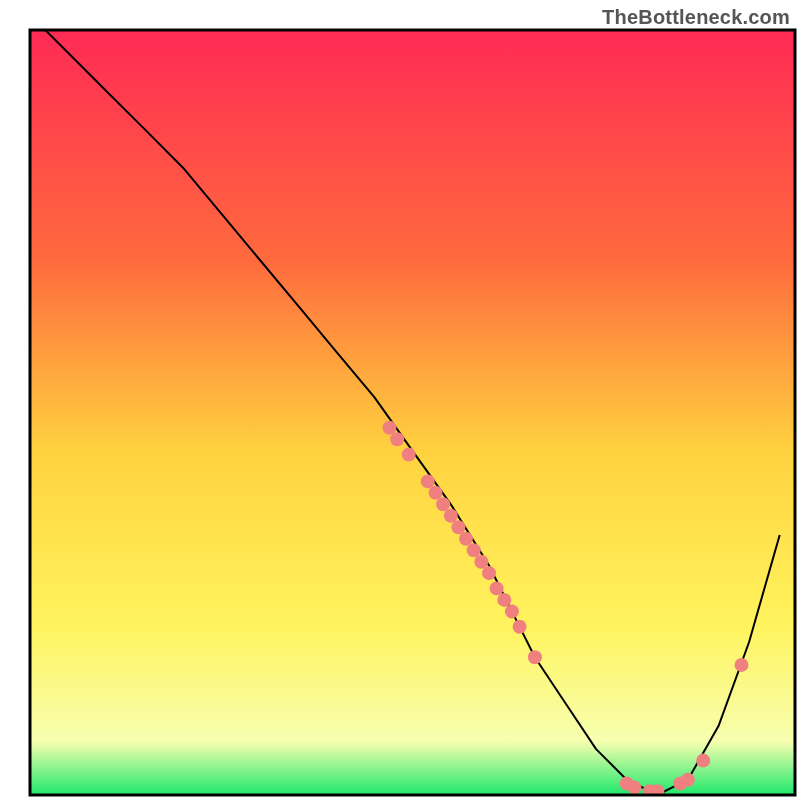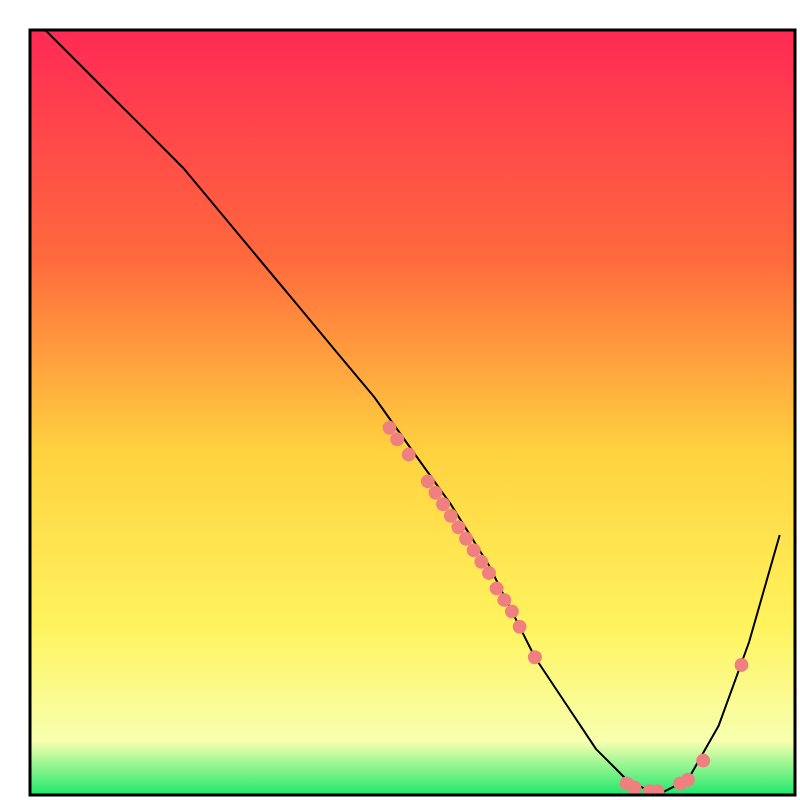--- a/index.html
+++ b/index.html
@@ -31,20 +31,21 @@
     left: 0;
     top: 0;
     width: 800px;
     height: 800px;
   }
 </style>
 </head>
 <body>
 
 <div class="wrap">
+  <div class="watermark">TheBottleneck.com</div>
   <svg class="plot" viewBox="0 0 800 800">
     <defs>
       <linearGradient id="bg-grad" x1="0" y1="0" x2="0" y2="1">
           <stop offset="0%" stop-color="#ff2a55"></stop>
           <stop offset="30%" stop-color="#ff6a3d"></stop>
           <stop offset="55.00000000000001%" stop-color="#ffd23f"></stop>
           <stop offset="78%" stop-color="#fff45e"></stop>
           <stop offset="93%" stop-color="#f7ffb0"></stop>
           <stop offset="100%" stop-color="#1ee86b"></stop>
         </linearGradient>

